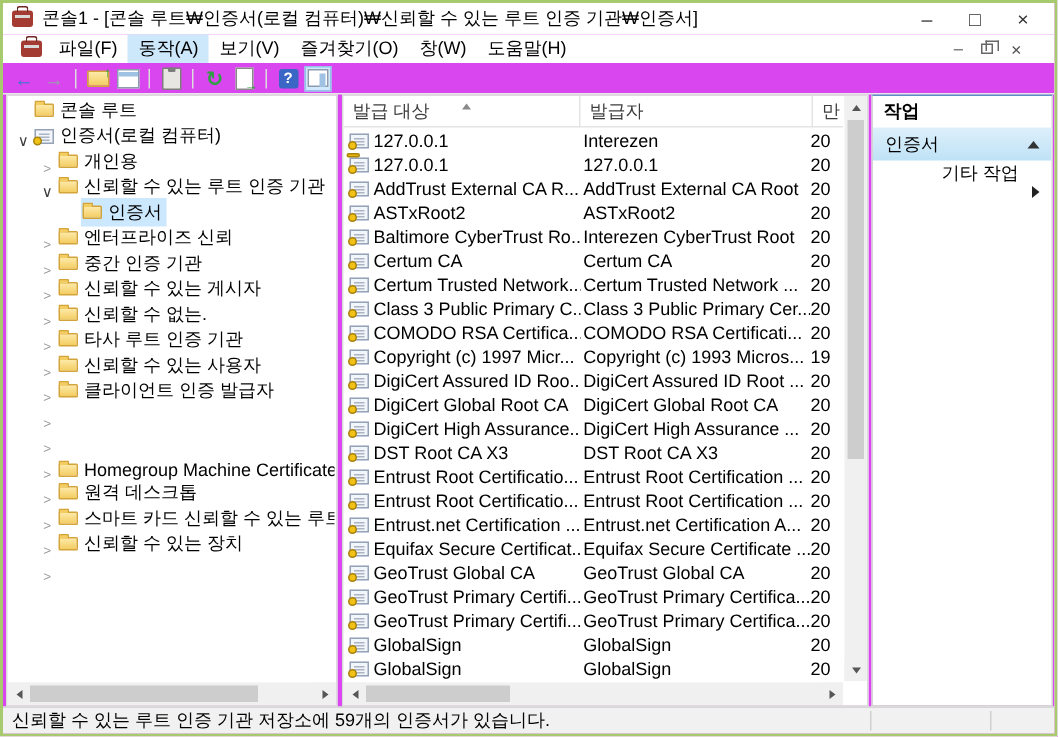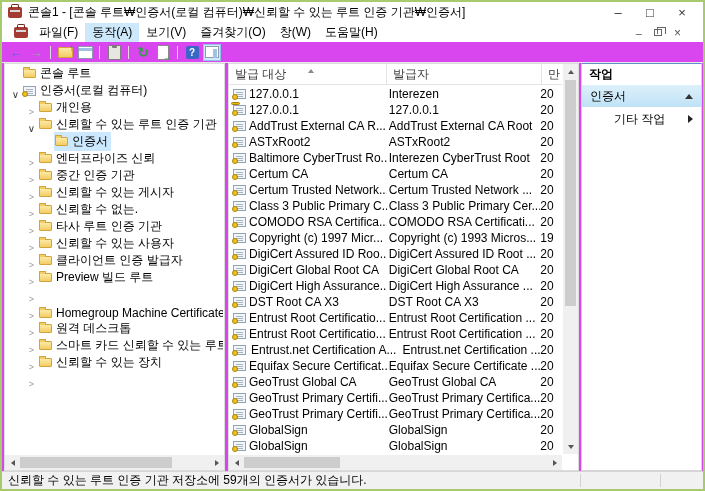--- a/index.html
+++ b/index.html
@@ -84,21 +84,21 @@
   .cell{white-space:nowrap;overflow:hidden;}
   .c1{width:140px;}
   .c2{width:156px;padding-left:2px;}
   .c3{width:22px;}
 
   
   .actions-panel{position:absolute;left:579px;right:1px;top:0;bottom:0;border:1px solid #d4d4d4;border-top:1px solid #5b8fc6;background:#fff;overflow:hidden;}
   .actions-title{height:21px;line-height:21px;padding-left:7px;font-weight:bold;}
   .actions-section{height:22px;background:linear-gradient(#ddf0fb,#bfe2f6);display:flex;align-items:center;padding:0 8px;}
   .section-arrow{margin-left:auto;width:0;height:0;border-left:4px solid transparent;border-right:4px solid transparent;border-bottom:5px solid #333;}
-  .actions-item{height:24px;display:flex;align-items:center;padding:0 8px 0 32px;}
+  .actions-item{height:24px;display:flex;align-items:center;padding:0 8px 0 32px;flex-direction:column;}
   .item-arrow{margin-left:auto;width:0;height:0;border-top:4px solid transparent;border-bottom:4px solid transparent;border-left:5px solid #222;}
 
   
   .hscroll{position:absolute;height:15px;bottom:0;background:#f0f0f0;}
   .tree-panel .hscroll{left:0;right:0;}
   .list-panel .hscroll{left:0;right:16px;}
   .vscroll{position:absolute;top:0;right:0;width:15px;bottom:16px;background:#f0f0f0;}
   .sb-btn{position:absolute;width:15px;height:15px;display:flex;align-items:center;justify-content:center;background:#f0f0f0;}
   .sb-left{left:0;top:0;} .sb-right{right:0;top:0;} .sb-up{top:0;left:0;} .sb-down{bottom:0;left:0;}
   .tri-l{width:0;height:0;border-top:3px solid transparent;border-bottom:3px solid transparent;border-right:4px solid #565656;}
@@ -245,24 +245,20 @@
           </div>
             <div class="titem x-collapsed ic-folder" style="padding-left: 20px;">
             <span class="expander">&gt;</span>
             <span class="node">
               <span class="node-icon"></span>
               <span class="tlabel">클라이언트 인증 발급자</span>
             </span>
           </div>
             <div class="titem x-collapsed ic-folder" style="padding-left: 20px;">
             <span class="expander">&gt;</span>
-            <span class="node">
-              <span class="node-icon"></span>
-              <span class="tlabel">Preview 빌드 루트</span>
-            </span>
           </div>
             <div class="titem x-collapsed ic-folder" style="padding-left: 20px;">
             <span class="expander">&gt;</span>
           </div>
             <div class="titem x-collapsed ic-folder" style="padding-left: 20px;">
             <span class="expander">&gt;</span>
             <span class="node">
               <span class="node-icon"></span>
               <span class="tlabel">Homegroup Machine Certificate</span>
             </span>
@@ -410,22 +406,22 @@
             <span class="cell c3">20</span>
           </div>
             <div class="lrow ic-cert">
             <span class="row-icon"></span>
             <span class="cell c1">Entrust Root Certificatio...</span>
             <span class="cell c2">Entrust Root Certification ...</span>
             <span class="cell c3">20</span>
           </div>
             <div class="lrow ic-cert">
             <span class="row-icon"></span>
+            <span class="cell c1">Entrust.net Certification ...</span>
             <span class="cell c2">Entrust.net Certification A...</span>
-            <span class="cell c1">Entrust.net Certification ...</span>
             <span class="cell c3">20</span>
           </div>
             <div class="lrow ic-cert">
             <span class="row-icon"></span>
             <span class="cell c1">Equifax Secure Certificat...</span>
             <span class="cell c2">Equifax Secure Certificate ...</span>
             <span class="cell c3">20</span>
           </div>
             <div class="lrow ic-cert">
             <span class="row-icon"></span>

